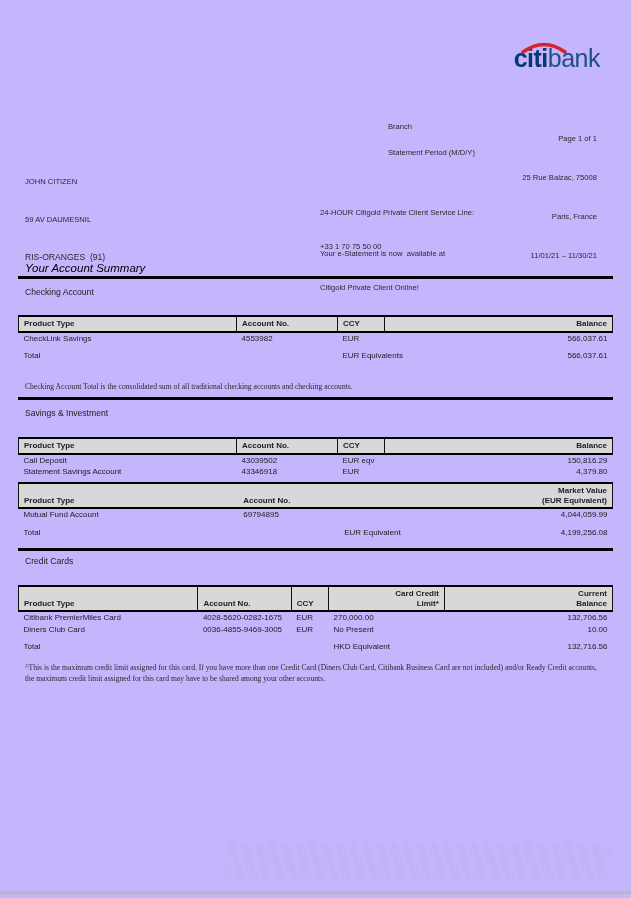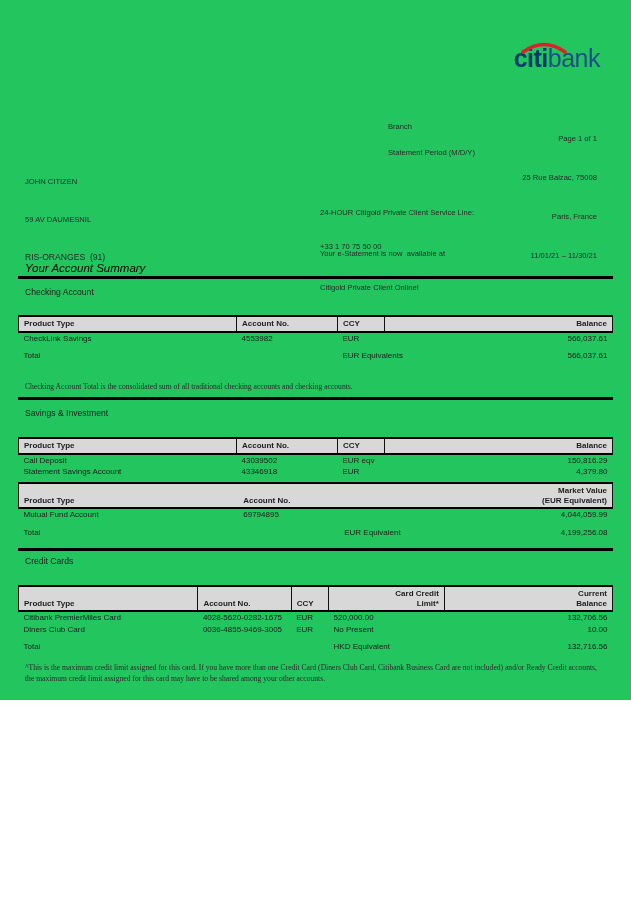--- a/index.html
+++ b/index.html
@@ -1,17 +1,17 @@
 <!DOCTYPE html>
 <html><head>
 <meta charset="utf-8">
 <style>
   html,body{margin:0;padding:0;background:#fff;}
   .page{
-    position:relative;width:631px;height:700px;background:#22c55e;
+    position:relative;width:631px;height:898px;background:#c4b5fd;
     font-family:"Liberation Sans","DejaVu Sans",sans-serif;color:#2a2a2a;
     overflow:hidden;
   }
   .abs{position:absolute;}
   .txt{white-space:pre-wrap;line-height:12px;font-size:7.6px;}
   .r{text-align:right;}
 
   
   .logo{position:absolute;top:44px;right:31px;font-size:25px;letter-spacing:-0.5px;line-height:28px;}
   .logo .bold{font-weight:bold;color:#03396e;}
@@ -215,21 +215,21 @@
 Limit*</th>
         <th class="r">Current
 Balance</th>
       </tr>
     </thead>
     <tbody>
       <tr>
         <td>Citibank PremierMiles Card</td>
         <td>4028-5620-0282-1675</td>
         <td>EUR</td>
-        <td>520,000.00</td>
+        <td>270,000.00</td>
         <td class="r">132,706.56</td>
       </tr>
       <tr>
         <td>Diners Club Card</td>
         <td>0036-4855-9469-3005</td>
         <td>EUR</td>
         <td>No Present</td>
         <td class="r">10.00</td>
       </tr>
       <tr class="gap">

